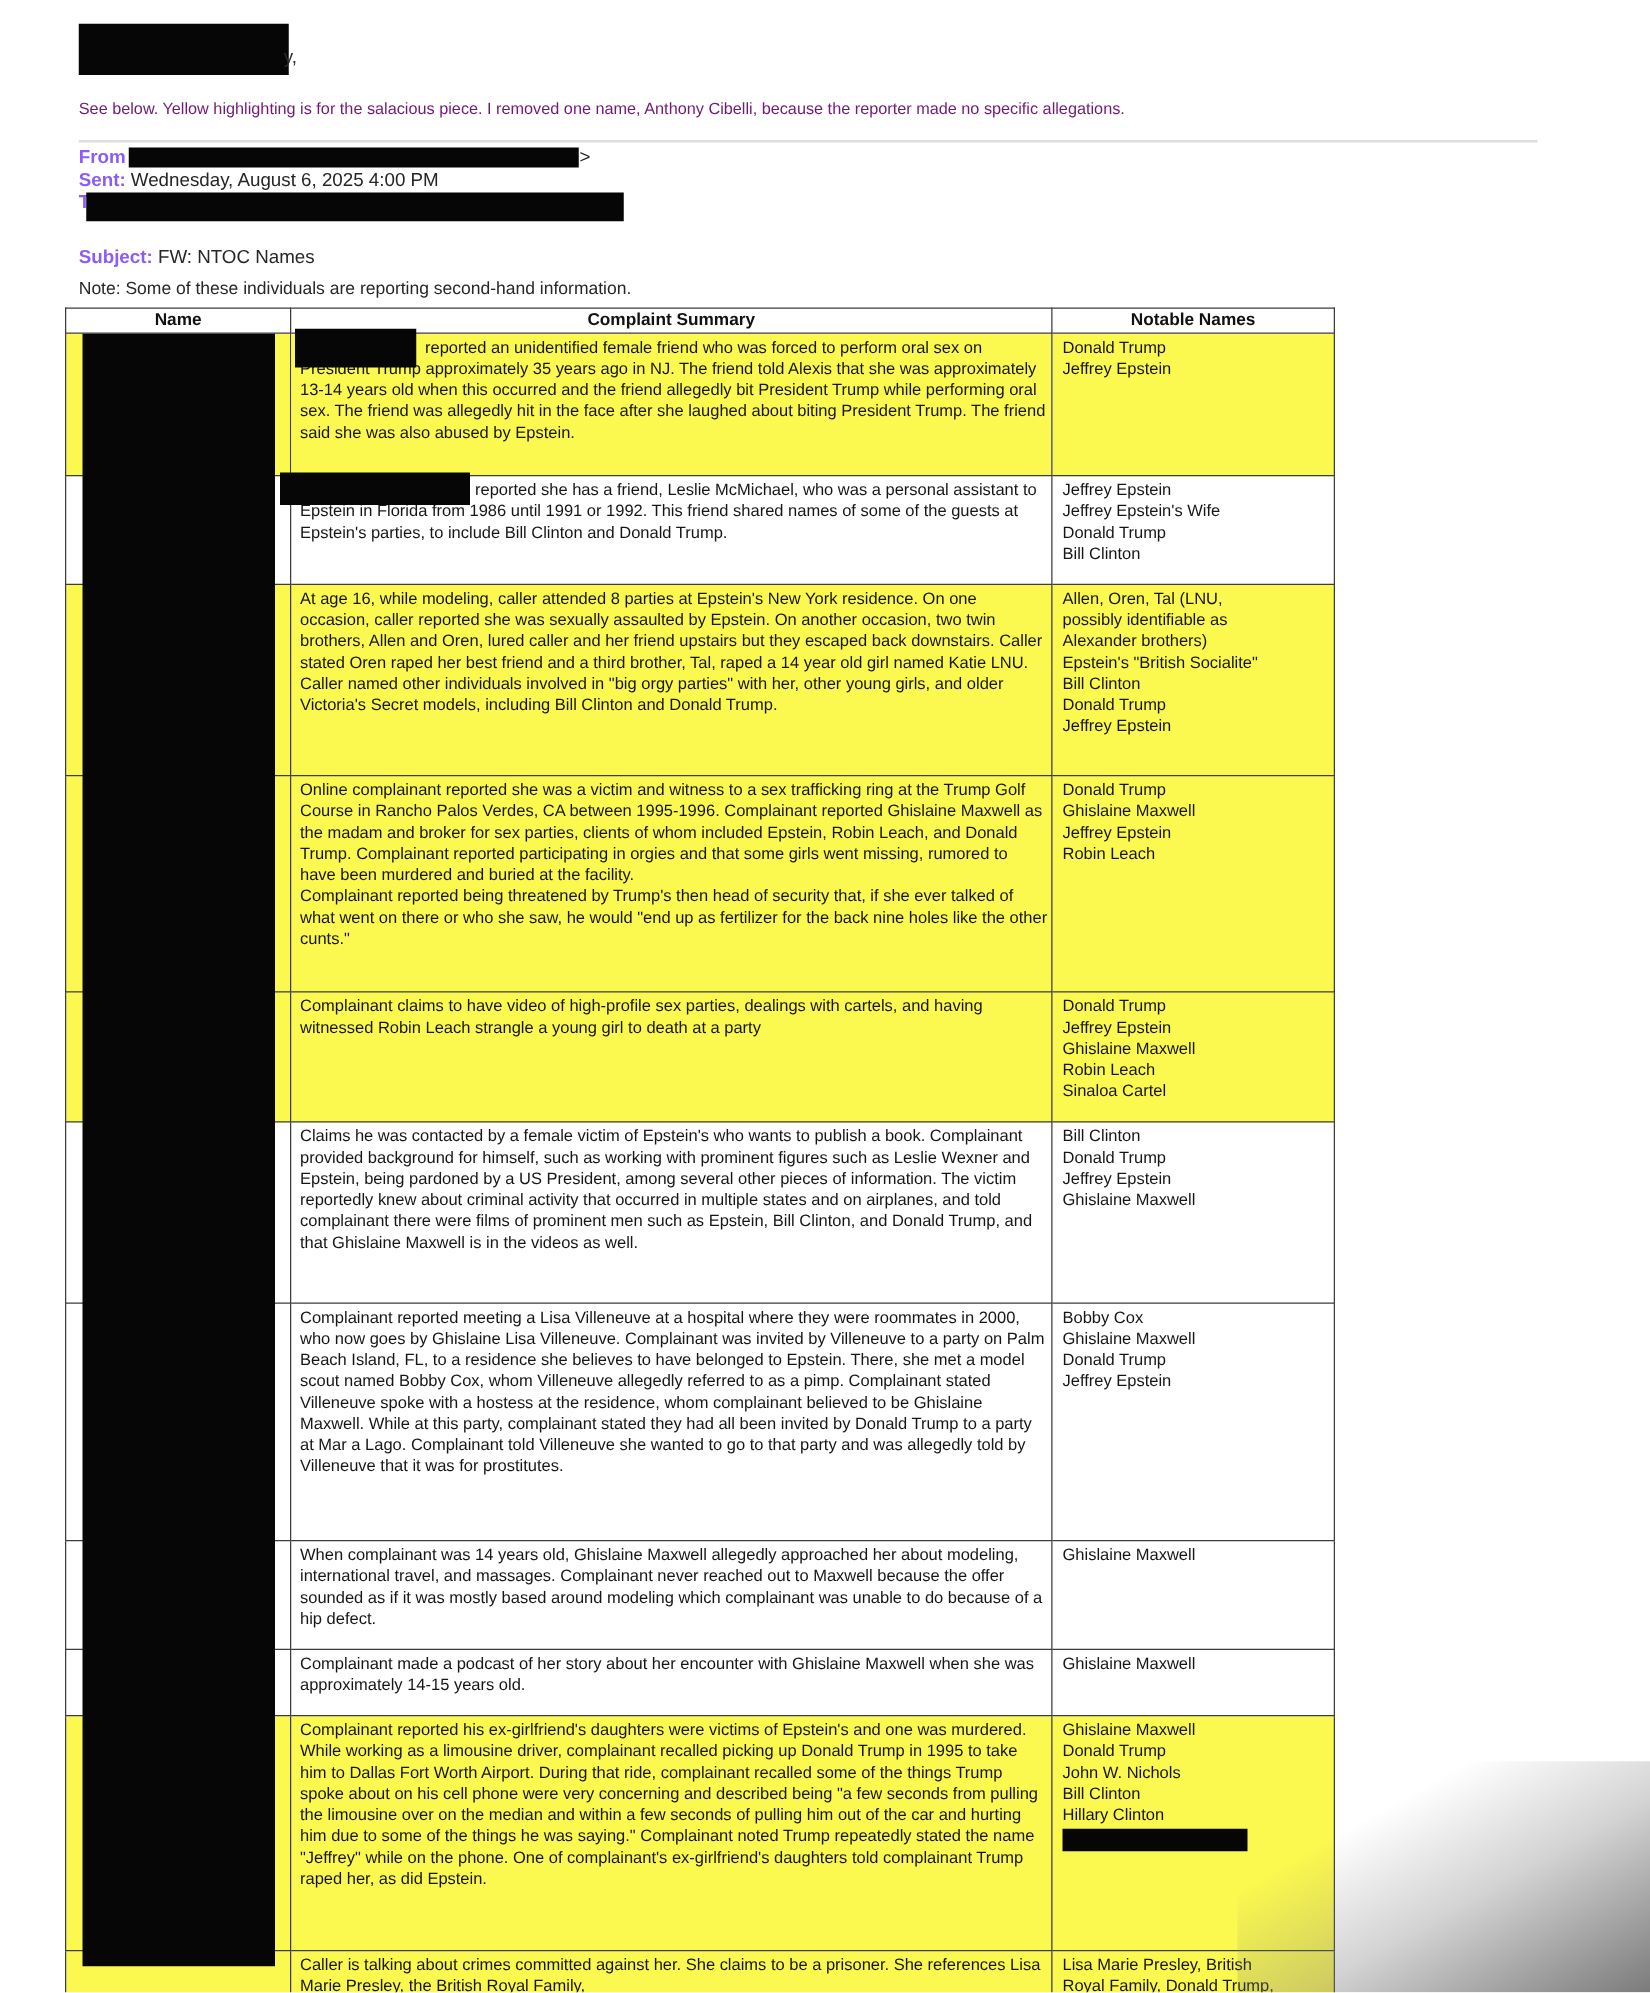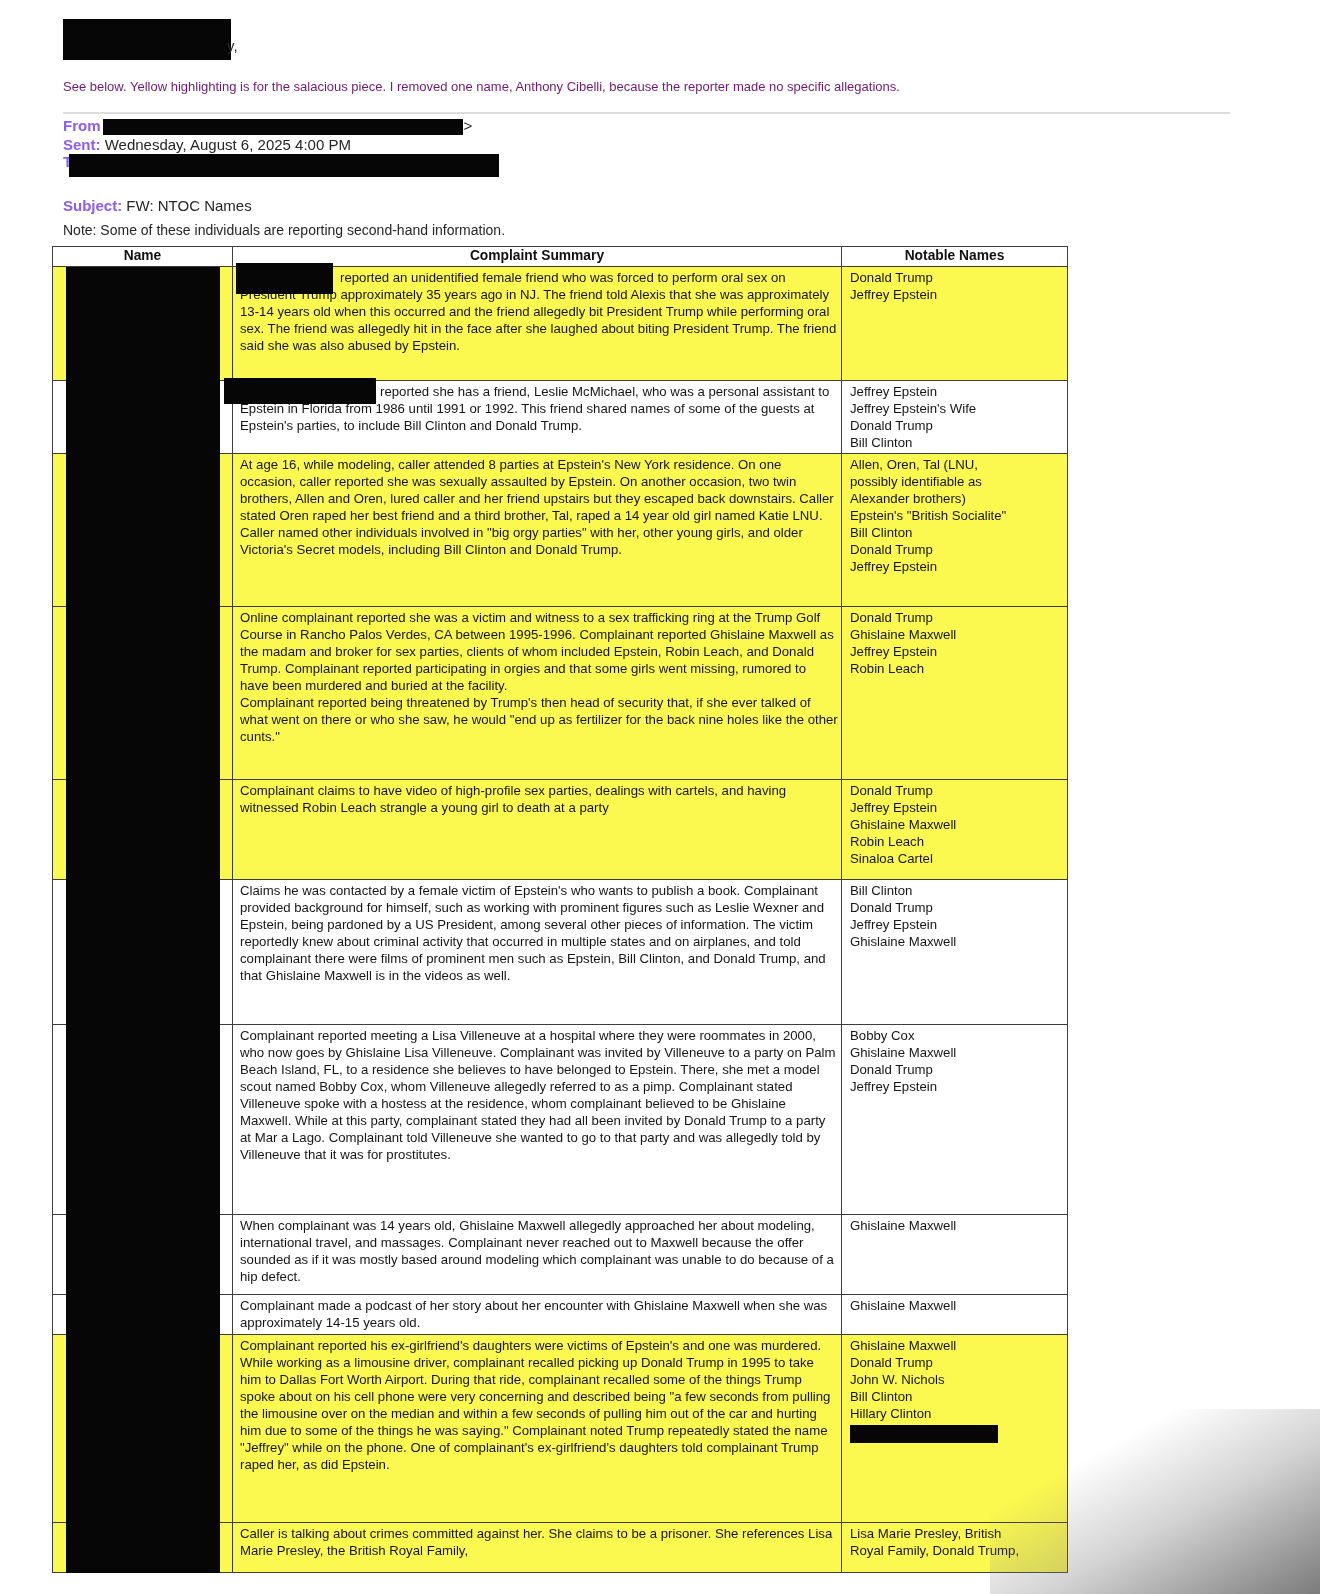--- a/index.html
+++ b/index.html
@@ -35,21 +35,21 @@
   
   table.ntoc {
     position:absolute; left:52px; top:246px; width:1015px;
     border-collapse:collapse; table-layout:fixed; z-index:1;
   }
   .ntoc th, .ntoc td { border:1px solid #3d3d3d; vertical-align:top; }
   .ntoc th {
     font-size:13.8px; font-weight:bold; text-align:center;
     height:20px; padding:1px 2px; background:#ffffff; color:#111;
   }
-  .ntoc td { font-size:13.2px; line-height:17px; color:#161616; padding:2px 3px 2px 7px; }
+  .ntoc td { font-size:13.2px; line-height:17px; color:#161616; padding:2px 3px 16px 7px; }
   .ntoc td.not-cell { padding-left:8px; padding-right:4px; }
   tr.hl td { background:#fbf84f; }
   .pre { white-space:pre-line; }
   .rel { position:relative; }
 
   
   .sp { display:inline-block; height:1px; }
   .rbox { position:absolute; z-index:6; }
   .r1box { left:3px; top:-4px; width:97px; height:31px; }
   .r2box { left:-9px; top:-3px; width:152px; height:26px; }

